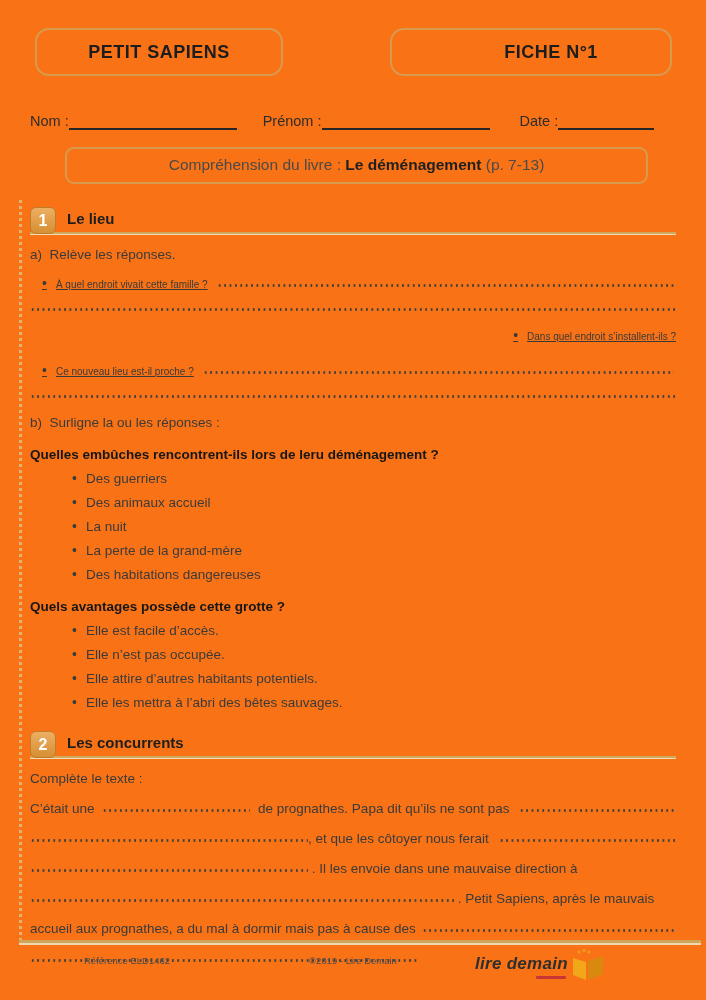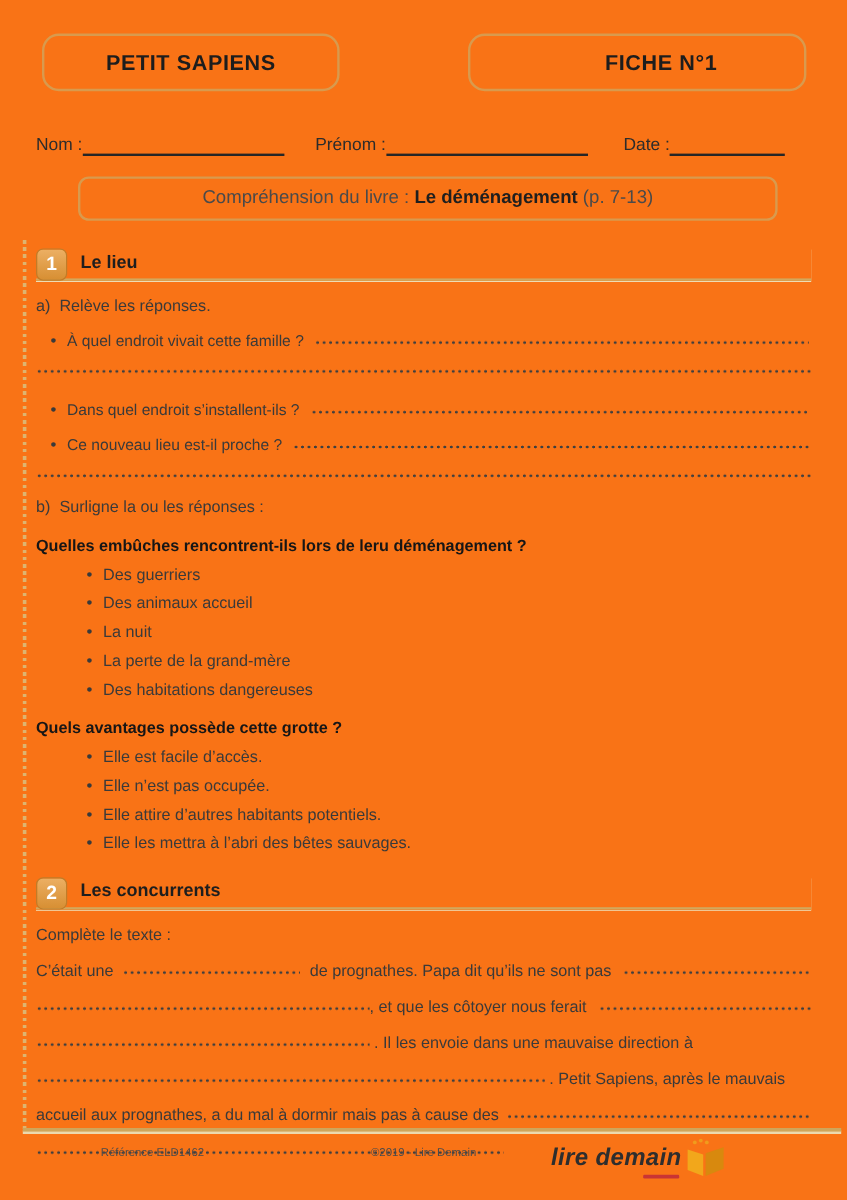--- a/index.html
+++ b/index.html
@@ -53,21 +53,21 @@
   }
   .sec-title { font-size:15px; font-weight:800; color:#1e1e1e; padding-bottom:5px; }
 
   .lead { margin-top:13px; font-size:13.5px; white-space:pre; }
 
   
   .dots, .dotline {
     background-image:radial-gradient(circle,#3f3f3f 1.05px, rgba(0,0,0,0) 1.35px);
     background-size:5.4px 5px; background-repeat:repeat-x; background-position:left bottom;
   }
-  .q-row { display:flex; align-items:flex-end; height:22px; margin-top:7px; font-size:13px; }
+  .q-row { display:flex; align-items:flex-end; height:22px; margin-top:7px; font-size:10px;text-decoration:underline; }
   .q-row .qtext { padding-left:12px; position:relative; }
   .brow::before, .opt::before { content:"\2022"; margin-right:9px; font-size:14px; color:#3a3a3a; }
   .q-row .dots { flex:1; height:5px; margin:0 2px 3px 9px; }
   .dotline { height:5px; margin:16px 0 2px; }
 
   .bold-q { margin-top:17px; font-size:13.5px; font-weight:800; color:#161616; }
   .opt { margin-left:42px; margin-top:8px; font-size:13.5px; }
 
   
   .fill-row { display:flex; align-items:flex-end; height:22px; margin-top:8px; font-size:13.5px; }
@@ -79,21 +79,21 @@
   .d425 { flex:0 0 424px; }
   .d390 { flex:0 0 390px; }
 
   
   .footer { position:absolute; left:0; right:0; bottom:0; height:60px; }
   .footer-rule { position:absolute; top:0; left:19px; right:5px; height:3px; background:#cfa55a; box-shadow:0 2px 0 #ecd9ae; }
   .footer .ref  { position:absolute; left:84px; top:15px; font-size:9.5px; color:#4a4a4a; }
   .footer .copy { position:absolute; left:0; right:0; top:15px; text-align:center; font-size:9.5px; color:#4a4a4a; }
   .logo { position:absolute; right:100px; top:8px; display:flex; align-items:flex-start; }
   .logo-textwrap { display:flex; flex-direction:column; align-items:flex-end; margin-top:6px; }
-  .logo-text { font-size:20px; font-weight:700; font-style:italic; color:#2e2e2e; letter-spacing:.3px; }
+  .logo-text { font-size:17px; font-weight:700; font-style:italic; color:#2e2e2e; letter-spacing:.3px; }
   .logo-tag { width:30px; height:3px; background:#c93434; margin-top:2px; margin-right:2px; border-radius:1px; }
   .book { margin-left:2px; }
 </style>
 </head>
 <body>
 
 <div class="page">
   <div class="vline"></div>
 
   <div class="content">
@@ -125,21 +125,21 @@
     </div>
 
     <div class="lead">a)  Relève les réponses.</div>
 
     <div class="q-row">
       <span class="qtext brow">À quel endroit vivait cette famille ?</span>
       <span class="dots"></span>
     </div>
     <div class="dotline"></div>
 
-    <div class="q-row" style="margin-top:15px;">
+    <div class="q-row" style="margin-top:15px;flex-direction:column;">
       <span class="qtext brow">Dans quel endroit s’installent-ils ?</span>
       <span class="dots"></span>
     </div>
     <div class="q-row">
       <span class="qtext brow">Ce nouveau lieu est-il proche ?</span>
       <span class="dots"></span>
     </div>
     <div class="dotline"></div>
 
     <div class="lead" style="margin-top:16px;">b)  Surligne la ou les réponses :</div>

